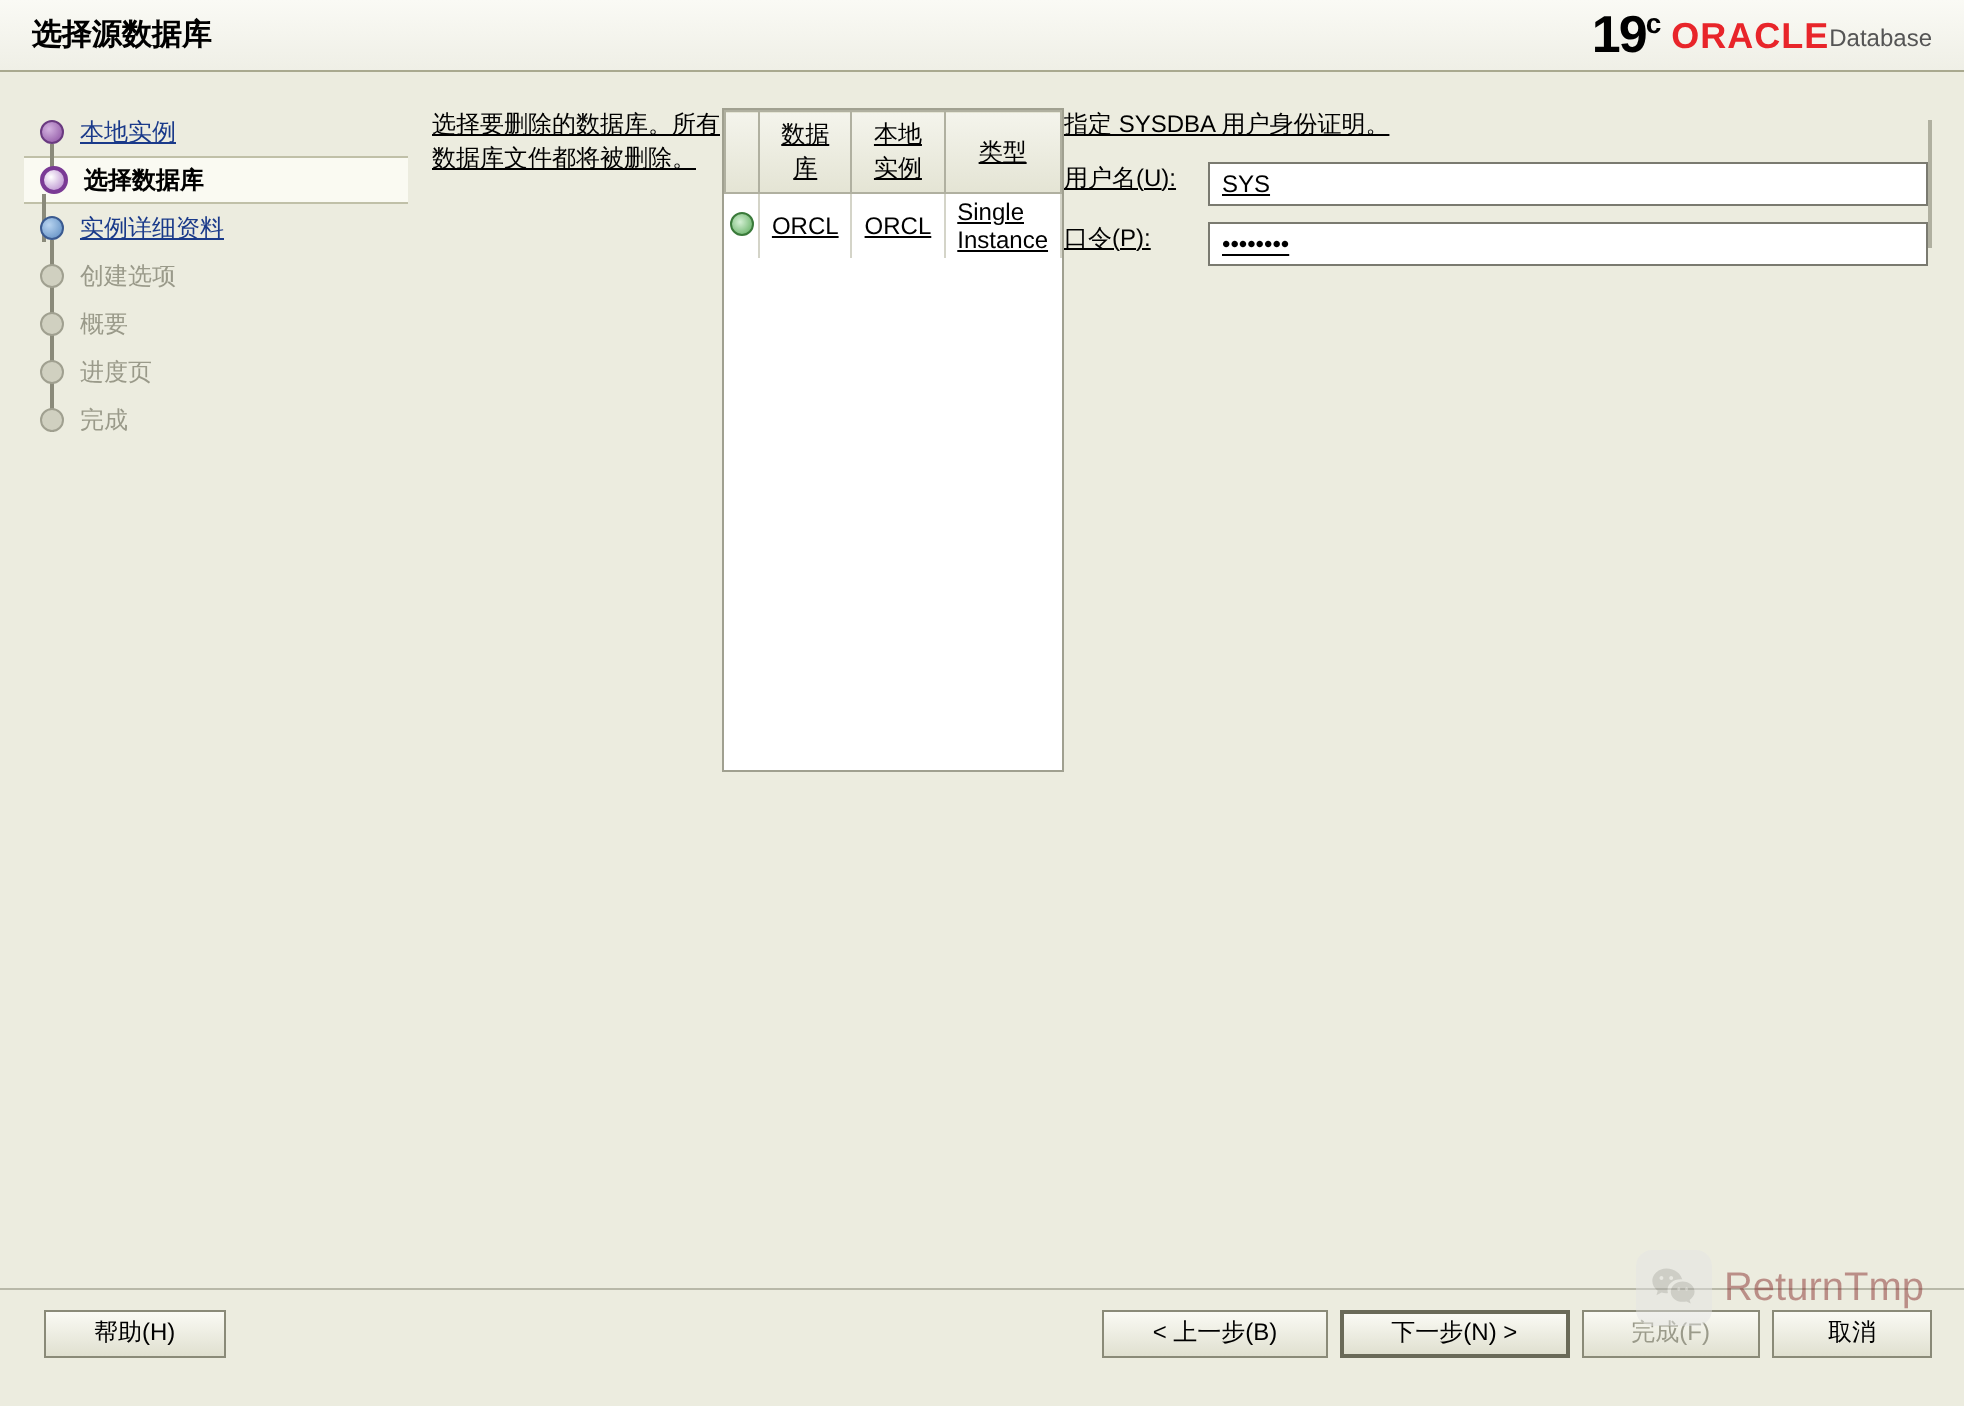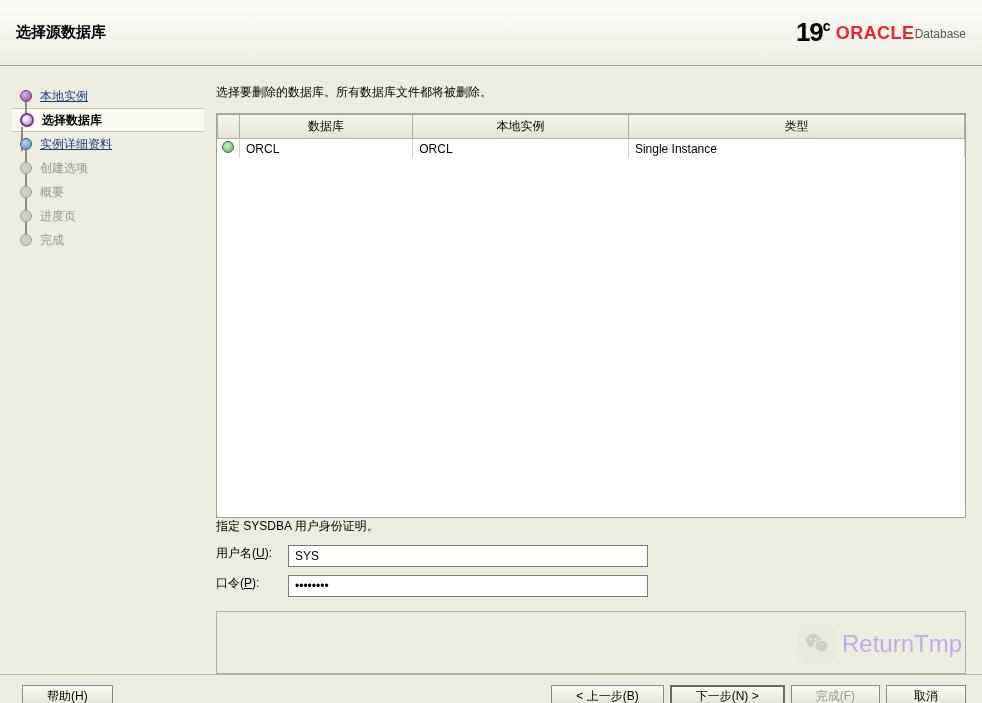--- a/index.html
+++ b/index.html
@@ -6,21 +6,21 @@
 body {
   font-family: "Microsoft YaHei", "SimSun", Arial, sans-serif;
   font-size: 12px;
   background: #ececdf;
   width: 982px;
   height: 703px;
   overflow: hidden;
   position: relative;
 }
 .header {
-  height: 66px;
+  height: 36px;
   background: linear-gradient(to bottom, #fafaf5 0%, #efefe6 100%);
   border-bottom: 1px solid #a9a98f;
   display: flex;
   align-items: center;
   justify-content: space-between;
   padding: 0 16px;
 }
 .header-title {
   font-size: 15px;
   font-weight: bold;
@@ -114,31 +114,32 @@
   border-top: 1px solid #c0c0a8;
   border-bottom: 1px solid #c0c0a8;
   margin-left: -4px;
   padding-left: 8px;
   margin-right: 4px;
 }
 .content {
   flex: 1;
   padding: 18px 16px 0 8px;
   display: flex;
-  flex-direction: column;
+  flex-direction: row;
+  text-decoration: underline;
 }
 .instruction {
   font-size: 12px;
   color: #000;
   margin-bottom: 12px;
 }
 .table-wrap {
   border: 1px solid #a0a090;
   background: #fff;
-  height: 408px;
+  height: 332px;
 }
 .db-table {
   width: 100%;
   border-collapse: collapse;
   font-size: 12px;
 }
 .db-table th {
   background: linear-gradient(to bottom, #f4f4ec, #e4e4d4);
   border: 1px solid #b0b0a0;
   padding: 3px 6px;
@@ -227,22 +228,22 @@
   width: 38px; height: 38px;
   border-radius: 8px;
   background: #e4e4e4;
   display: flex;
   align-items: center;
   justify-content: center;
   margin-right: 6px;
 }
 .watermark-icon svg { width: 26px; height: 26px; }
 .watermark-text {
-  font-size: 24px;
-  color: #8b5cf6;
+  font-size: 20px;
+  color: #7f1d1d;
 }
 </style>
 </head>
 <body>
 
 <div class="header">
   <div class="header-title">选择源数据库</div>
   <div class="logo">
     <span class="logo-19c">
       <span>19</span><sup>c</sup>

